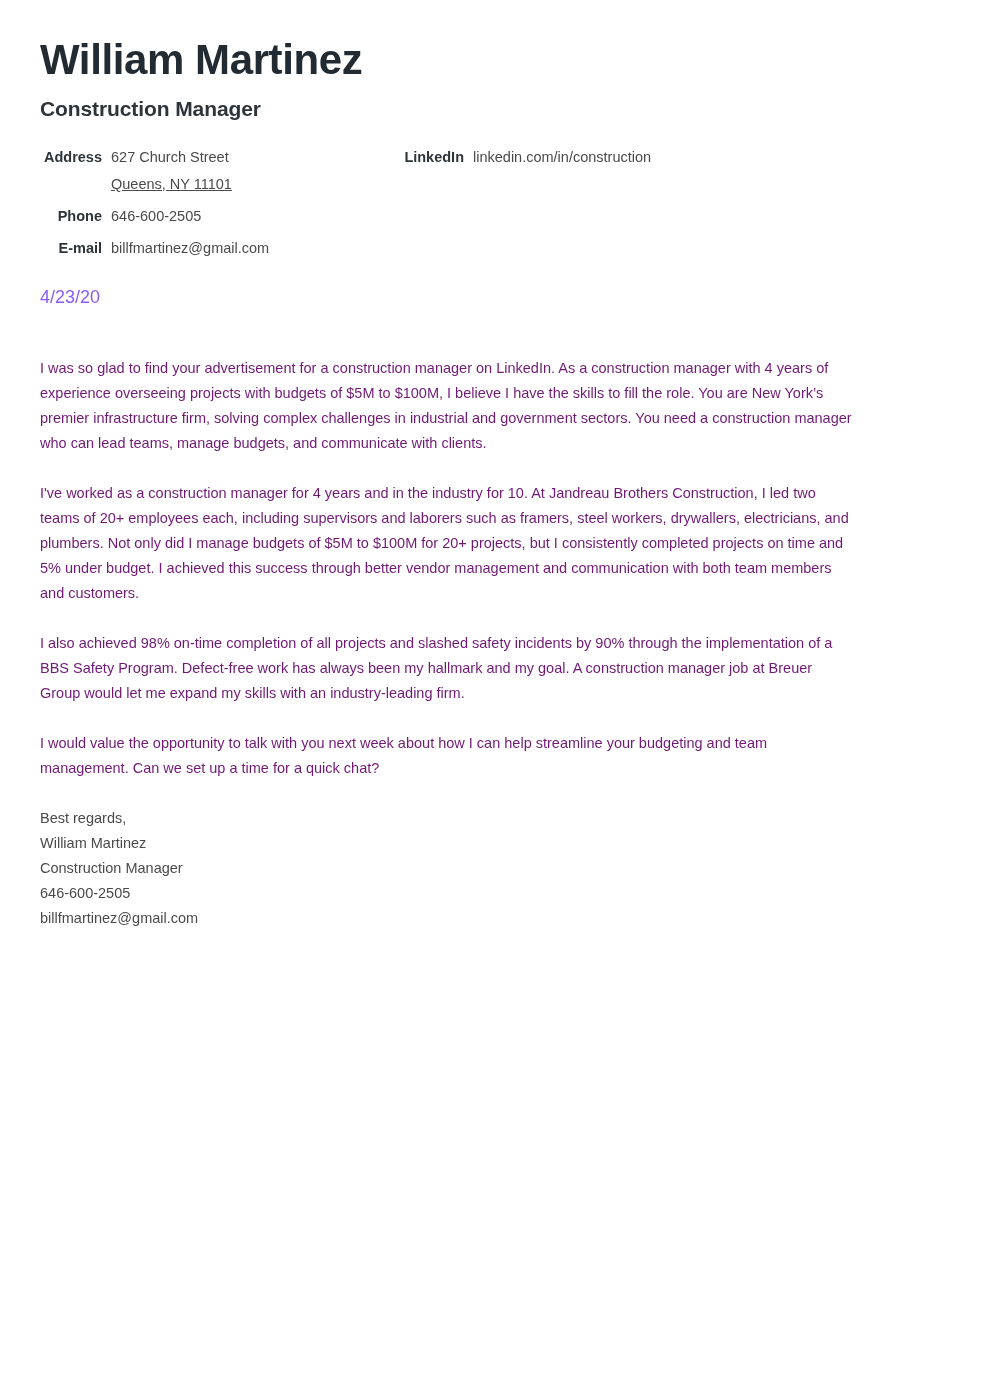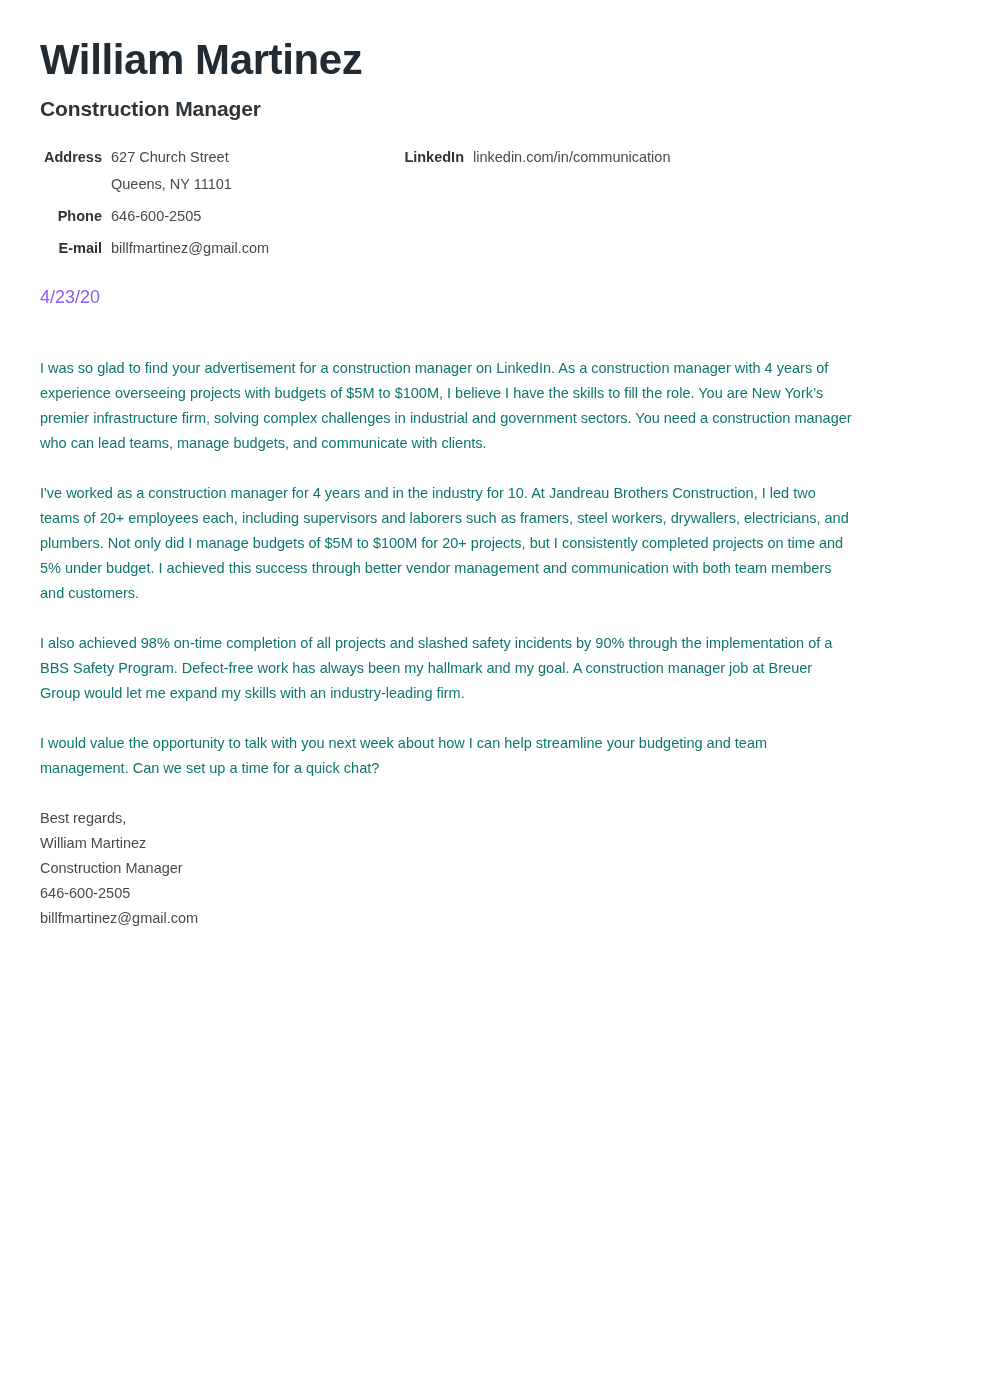--- a/index.html
+++ b/index.html
@@ -71,20 +71,21 @@
   .c-label.wide {
     width: 70px;
     flex: 0 0 70px;
   }
   .c-value {
     color: #4a4a4a;
     white-space: nowrap;
   }
   .c-value.continuation {
     margin-left: 71px;
+    text-decoration: underline;
   }
   .contact-row.tight { margin-bottom: 6px; }
 
   
   .date {
     font-size: 18px;
     color: #8b5cf6;
     margin-bottom: 48px;
   }
 
@@ -101,21 +102,21 @@
   
   .salutation {
     font-size: 14.5px;
     line-height: 25px;
     color: #4a4a4a;
     margin-bottom: 25px;
   }
   .body-para {
     font-size: 14.5px;
     line-height: 25px;
-    color: #0f766e;
+    color: #701a75;
     margin: 0 0 25px 0;
     max-width: 910px;
     text-align: left;
   }
 
   
   .signoff {
     font-size: 14.5px;
     line-height: 25px;
     color: #4a4a4a;
@@ -154,21 +155,21 @@
       <div class="contact-row">
         <span class="c-label">E-mail</span>
         <span class="c-value">billfmartinez@gmail.com</span>
       </div>
 
     </div>
 
     <div class="contact-col">
       <div class="contact-row">
         <span class="c-label wide">LinkedIn</span>
-        <span class="c-value">linkedin.com/in/communication</span>
+        <span class="c-value">linkedin.com/in/construction</span>
       </div>
     </div>
   </div>
 
   <div class="date">4/23/20</div>
 
 
 
   <p class="body-para">I was so glad to find your advertisement for a construction manager on LinkedIn. As a construction manager with 4 years of experience overseeing projects with budgets of $5M to $100M, I believe I have the skills to fill the role. You are New York’s premier infrastructure firm, solving complex challenges in industrial and government sectors. You need a construction manager who can lead teams, manage budgets, and communicate with clients.</p>
   <p class="body-para">I've worked as a construction manager for 4 years and in the industry for 10. At Jandreau Brothers Construction, I led two teams of 20+ employees each, including supervisors and laborers such as framers, steel workers, drywallers, electricians, and plumbers. Not only did I manage budgets of $5M to $100M for 20+ projects, but I consistently completed projects on time and 5% under budget. I achieved this success through better vendor management and communication with both team members and customers.</p>

